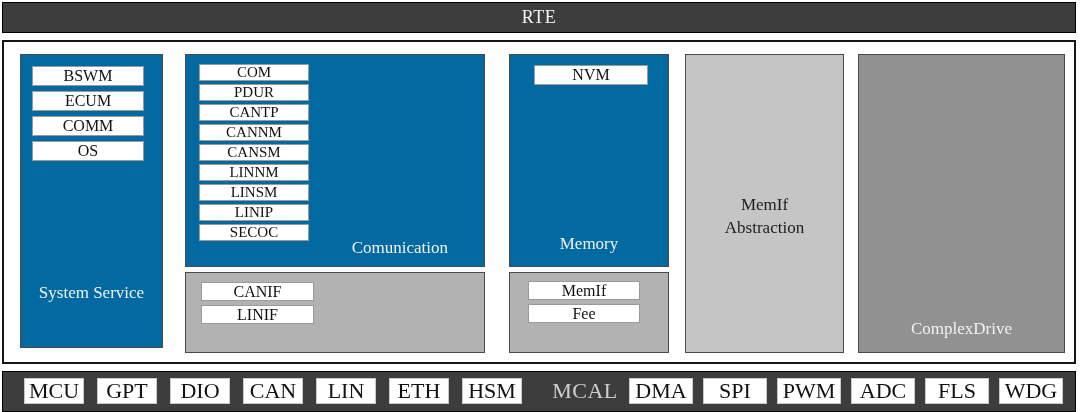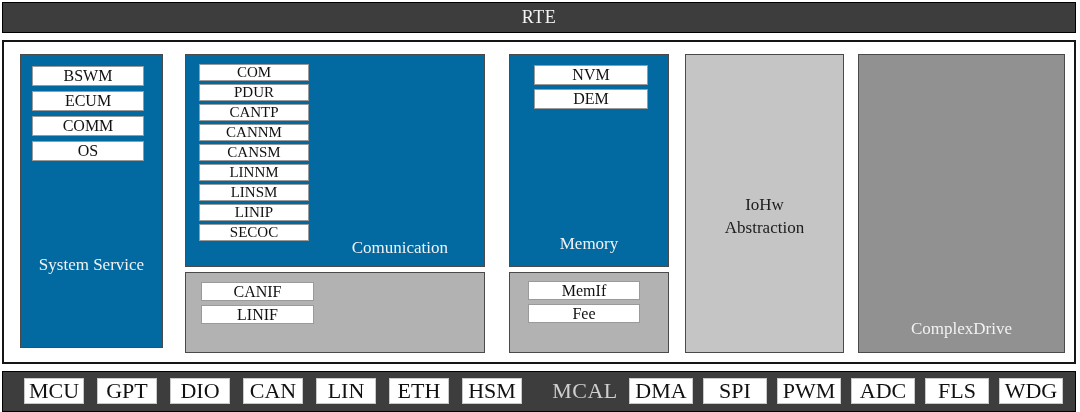--- a/index.html
+++ b/index.html
@@ -54,21 +54,21 @@
   .col-canif { left:15px; top:9px;  width:113px; gap:4px; }
   .col-canif .chip { height:19px; }
   .col-mem   { left:24px; top:10px; width:114px; gap:4px; }
   .col-mem   .chip { height:20px; }
   .col-memif { left:18px; top:8px;  width:112px; gap:4px;font-family:Liberation Serif, serif; }
   .col-memif .chip { height:19px; }
 
   .block-label {
     position:absolute; color:#f2f2f2; font-size:17px; white-space:nowrap;
   }
-  .lbl-sys  { left:0; right:0; top:200px; text-align:center; }
+  .lbl-sys  { left:0; right:0; top:228px; text-align:center; }
   .lbl-com  { right:36px; bottom:8px; }
   .lbl-mem  { left:0; right:0; bottom:12px; text-align:center; }
   .lbl-cdrv { left:0; right:0; bottom:13px; text-align:center; }
   .lbl-iohw {
     color:#1c1c1c; font-size:17px; text-align:center;
     width:110px; margin-top:26px; line-height:1.35;
   }
 
   
   .mcal-bar {
@@ -126,34 +126,33 @@
   <div class="block light blk-canif">
     <div class="chip-col col-canif">
         <div class="chip">CANIF</div>
         <div class="chip">LINIF</div>
       </div>
   </div>
 
   <div class="block dark blk-mem">
     <div class="chip-col col-mem">
         <div class="chip">NVM</div>
-        <div class="chip">DEM</div>
       </div>
     <div class="block-label lbl-mem">Memory</div>
   </div>
 
   <div class="block light blk-memif">
     <div class="chip-col col-memif">
         <div class="chip">MemIf</div>
         <div class="chip">Fee</div>
       </div>
   </div>
 
   <div class="block blk-iohw">
-    <div class="lbl-iohw">IoHw Abstraction</div>
+    <div class="lbl-iohw">MemIf Abstraction</div>
   </div>
 
   <div class="block blk-cdrv">
     <div class="block-label lbl-cdrv">ComplexDrive</div>
   </div>
 
   <div class="mcal-bar">
     <div class="mcal-group mcal-left">
         <div class="chip">MCU</div>
         <div class="chip">GPT</div>

